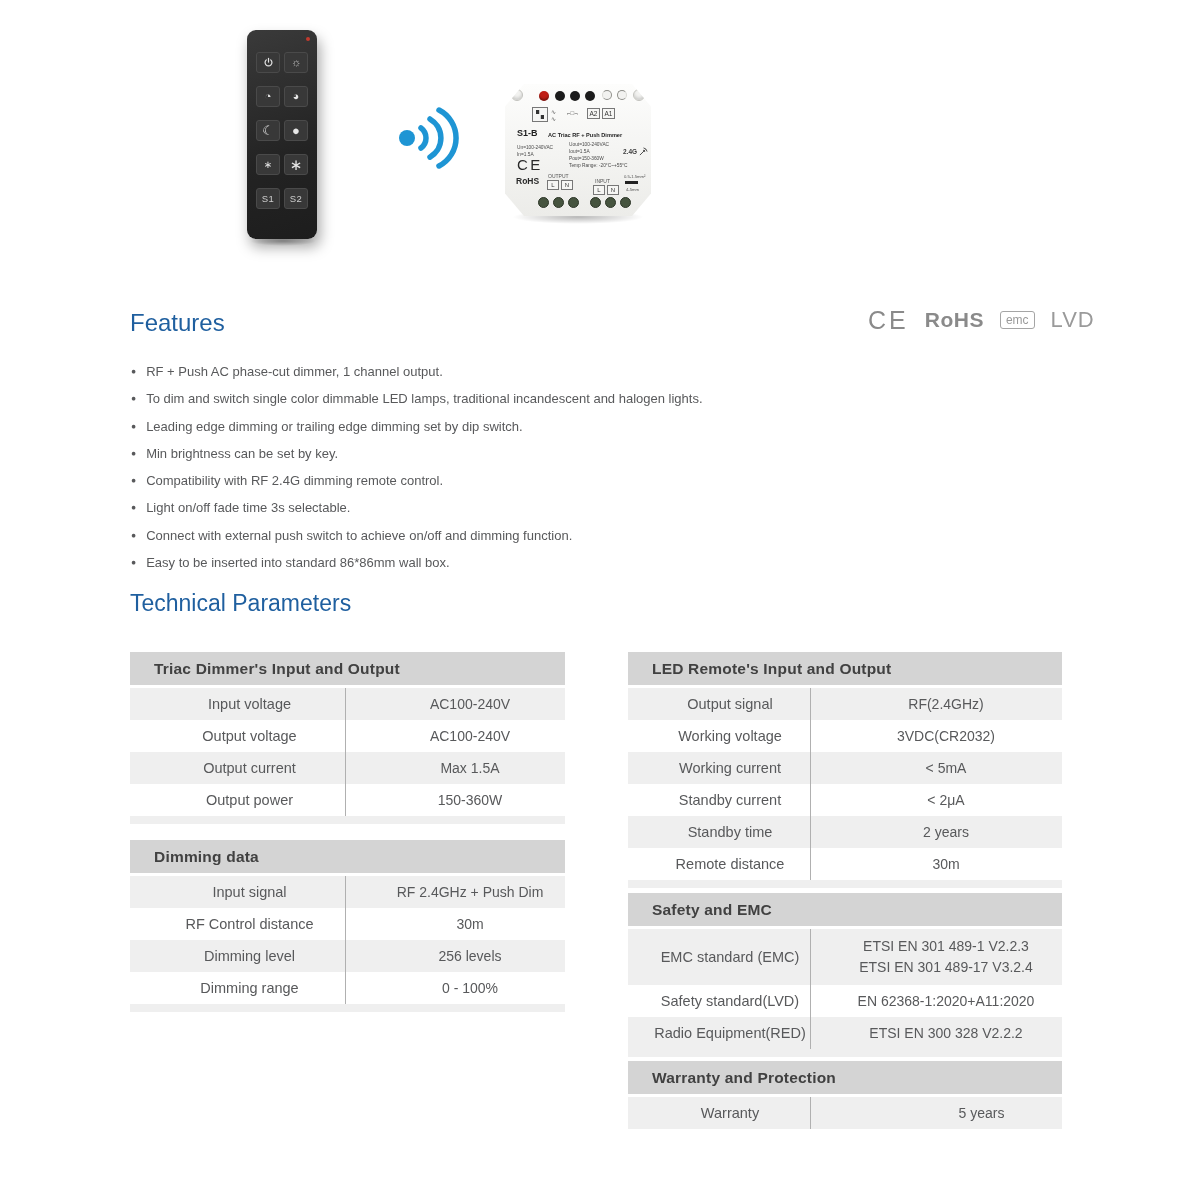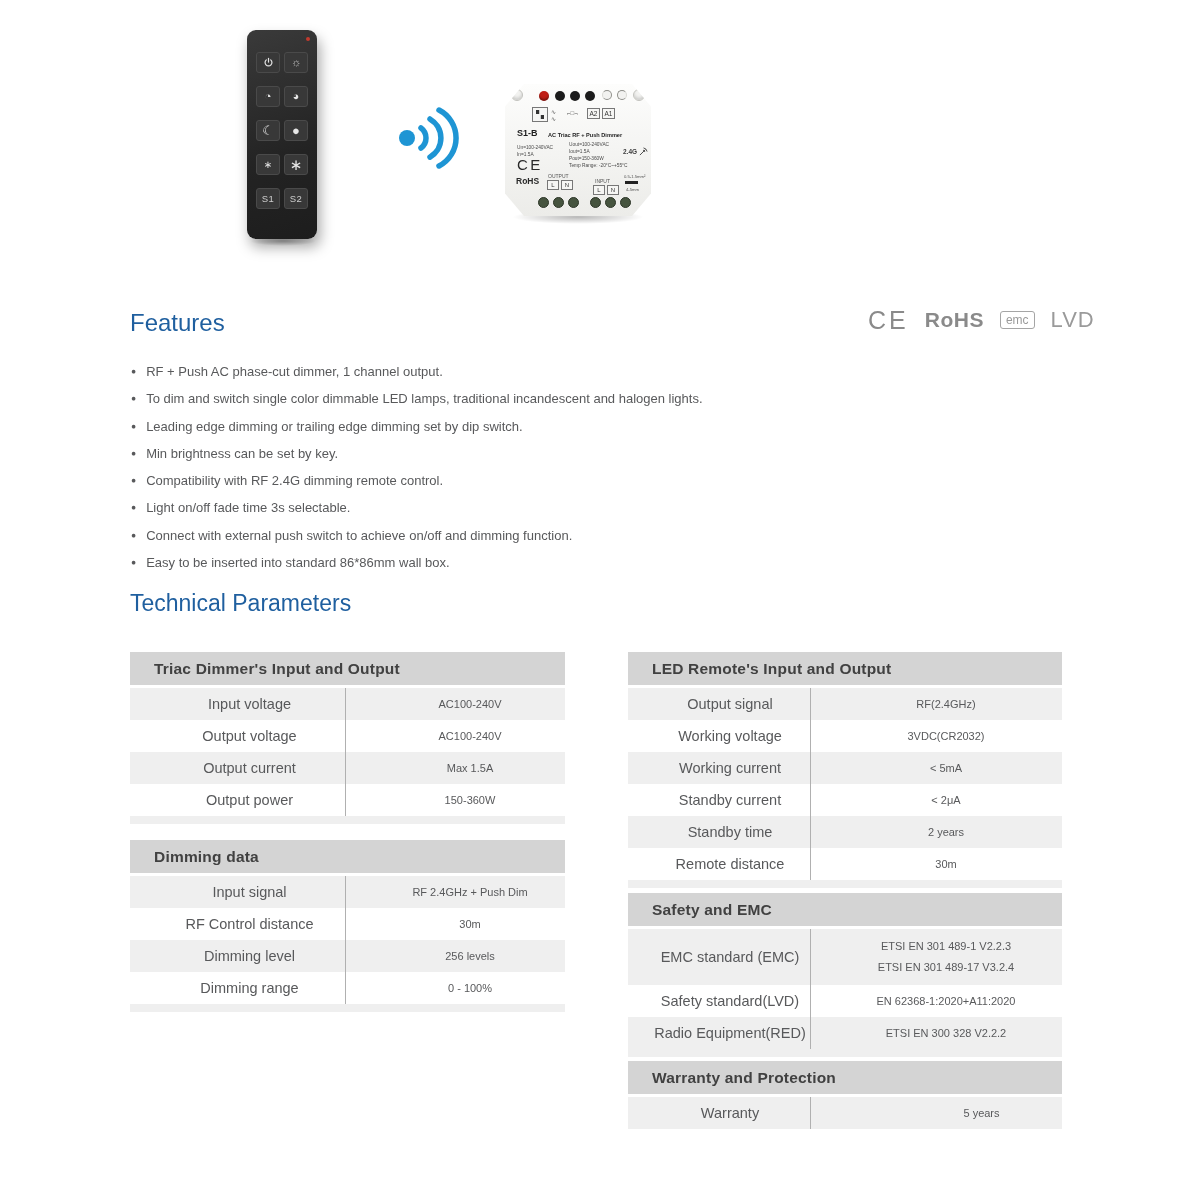--- a/index.html
+++ b/index.html
@@ -76,21 +76,21 @@
   .rows{position:relative;text-align:center;}
   .vline{position:absolute;top:0;bottom:0;width:1px;background:var(--divider);}
   .col-left .vline{left:215px;}
   .col-right .vline{left:182px;}
   .row{display:flex;min-height:32px;align-items:center;}
   .row.tall{min-height:56px;}
   .row.stripe{background:var(--row-stripe-bg);}
   .cell-label{flex:0 0 auto;font-size:14.5px;color:var(--text-gray);}
   .col-left .cell-label{width:215px;padding-left:24px;}
   .col-right .cell-label{width:182px;padding-left:22px;}
-  .cell-value{flex:1;font-size:11px;color:var(--text-gray);}
+  .cell-value{flex:1;font-size:14px;color:var(--text-gray);}
   .col-left .cell-value{padding-left:30px;}
   .col-right .cell-value{padding-left:20px;}
   .col-right .t2 .cell-value{padding-left:91px;}
   .cell-value div{line-height:21px;}
   .strip{height:8px;background:var(--row-stripe-bg);}
 </style>
 </head>
 <body>
 
 <div id="page">

